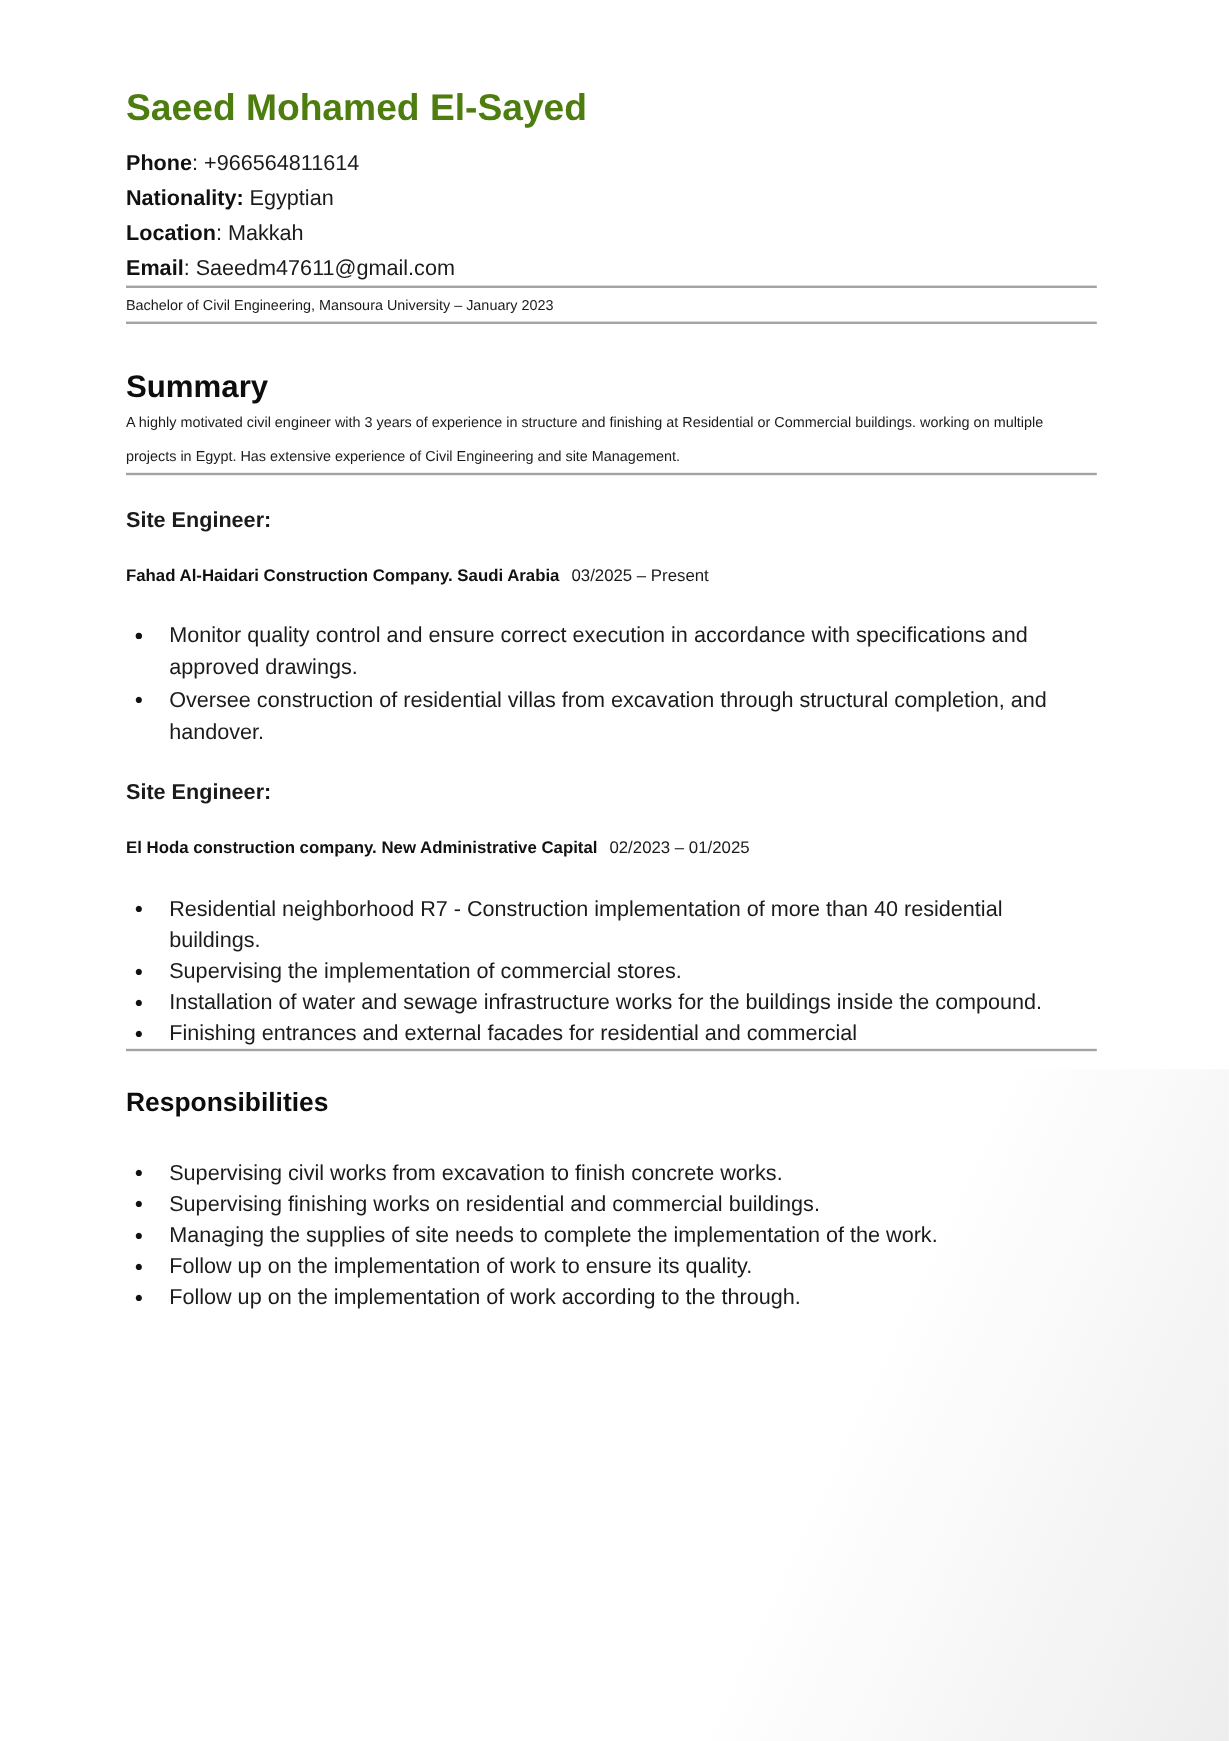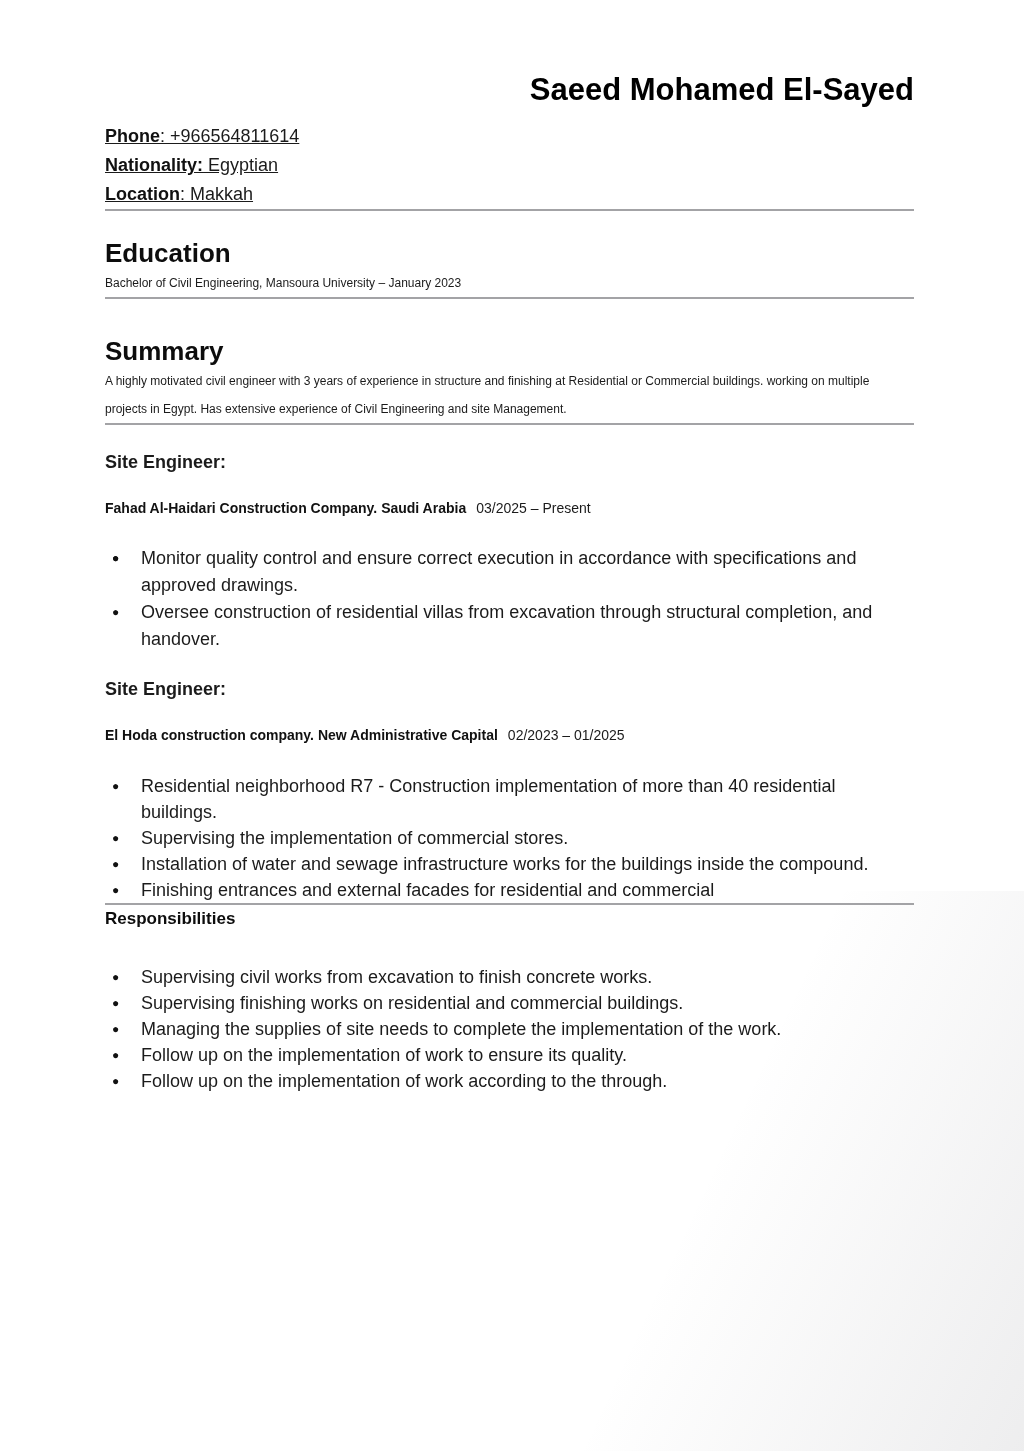--- a/index.html
+++ b/index.html
@@ -15,27 +15,27 @@
   .page {
     box-sizing: border-box;
     width: 1024px;
     padding: 0 110px 0 105px;
     position: relative;
     z-index: 1;
   }
   .title {
     margin: 0 0 14px 0;
     padding-top: 72px;
-    text-align: right;
+    text-align: left;
     font-size: 31px;
     line-height: 36px;
     font-weight: 700;
-    color: #000000;
+    color: #4d7c0f;
   }
-  .contact { margin-top: 10px; text-decoration: underline; }
+  .contact { margin-top: 10px; }
   .contact .line { margin: 0; font-size: 18px; line-height: 29px; }
   .b { font-weight: 700; color: #111; }
   hr.divider {
     border: none;
     border-top: 2px solid #a3a3a6;
     margin: 0;
     height: 0;
   }
   .d1 { margin-top: 28px; }
   .d2 { margin-top: 20px; }
@@ -44,21 +44,21 @@
   h2.section-heading {
     margin: 0;
     font-size: 26px;
     line-height: 31px;
     font-weight: 700;
     color: #0d0d0d;
   }
   h2.hd-education  { margin-top: 27px; }
   h2.hd-summary    { margin-top: 37px; }
   h2.hd-work       { margin-top: 8px; }
-  h2.hd-resp       { font-size: 17px; line-height: 27px; }
+  h2.hd-resp       { margin-top: 29px; font-size: 22px; line-height: 27px; }
   p.body-text {
     margin: 0;
     font-size: 12px;
     line-height: 28px;
   }
   .education-entry { margin-top: 25px; }
   .summary-text { margin-top: 23px; }
   .job-role { margin-top: 23px; font-weight: 700; font-size: 18px; line-height: 28px; }
   .job2 .job-role { margin-top: 22px; }
   .job-companyline { margin: 0; font-size: 14px; line-height: 28px; }
@@ -100,25 +100,25 @@
 <body>
 
 <div class="page">
 
   <h1 class="title">Saeed Mohamed El-Sayed</h1>
 
   <div class="contact">
     <p class="line"><span class="b">Phone</span><span>: +966564811614</span></p>
     <p class="line"><span class="b">Nationality:</span><span> Egyptian</span></p>
     <p class="line"><span class="b">Location</span><span>: Makkah</span></p>
+    <p class="line"><span class="b">Email</span><span>: Saeedm47611@gmail.com</span></p>
   </div>
 
   <hr class="divider d1">
 
-  <h2 class="section-heading hd-education">Education</h2>
   <p class="body-text education-entry">Bachelor of Civil Engineering, Mansoura University – January 2023</p>
 
   <hr class="divider d2">
 
   <h2 class="section-heading hd-summary">Summary</h2>
   <p class="body-text summary-text">A highly motivated civil engineer with 3 years of experience in structure and finishing at Residential or Commercial buildings. working on multiple projects in Egypt. Has extensive experience of Civil Engineering and site Management.</p>
 
   <hr class="divider d3">
 
 

